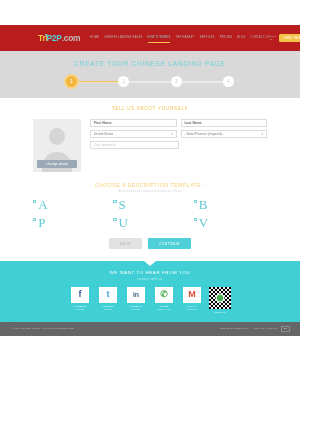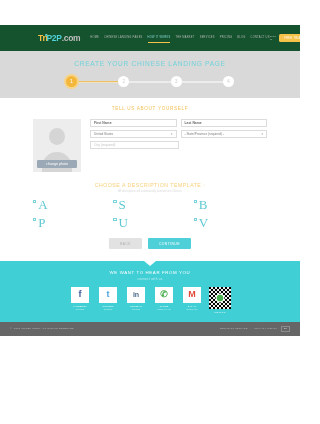--- a/index.html
+++ b/index.html
@@ -9,21 +9,21 @@
     font-family: "Liberation Sans", sans-serif;
     overflow: hidden;
   }
   .page { position: relative; width: 300px; height: 424px; background: #fff; }
 
   
   .top-strip { height: 25px; background: #ffffff; }
 
   
   .navbar {
-    height: 26px; background: #14532d;
+    height: 26px; background: #b91c1c;
     display: flex; align-items: center;
     padding: 0 10px;
   }
   .logo { display: flex; align-items: baseline; margin-left: 28px; }
   .logo .t1 { font-size: 8.5px; font-weight: bold; color: #f5c24a; letter-spacing: -.3px; }
   .logo .t2 { font-size: 8.5px; font-weight: bold; color: #4fd0d8; letter-spacing: -.3px; }
   .logo .t3 { font-size: 8.5px; font-weight: bold; color: #bfbfbf; letter-spacing: -.3px; }
   .logo .dot { width: 2px; height: 2px; background: #4fd0d8; border-radius: 50%;
                display: inline-block; margin-left: -3px; position: relative; top: -5px; }
 

